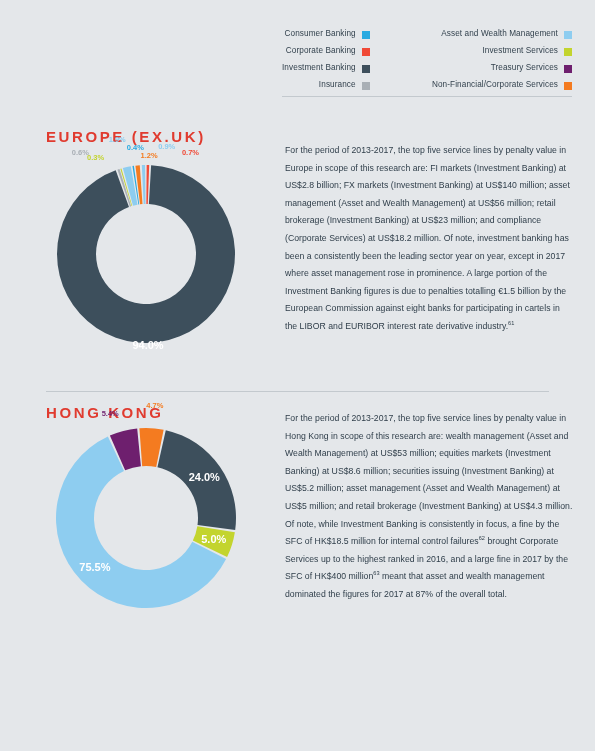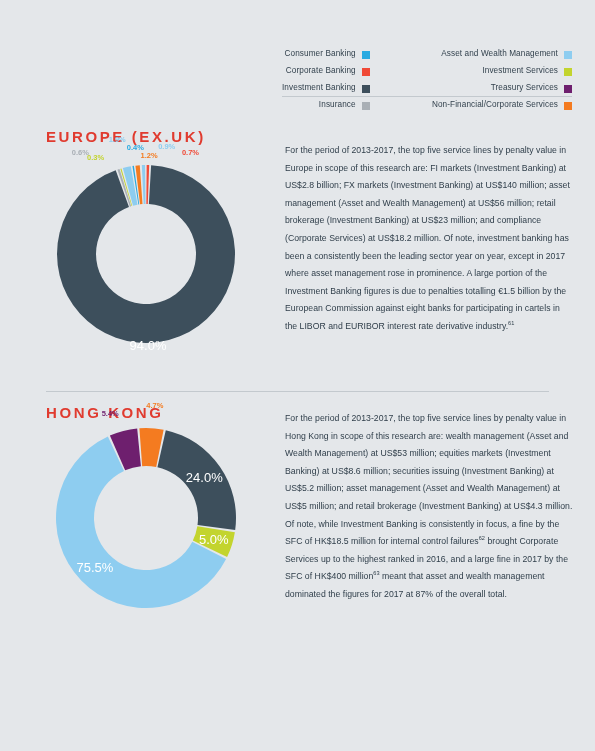--- a/index.html
+++ b/index.html
@@ -13,21 +13,21 @@
     font-family: "Liberation Sans", sans-serif;
     color: #2b3a45;
     overflow: hidden;
     position: relative;
   }
 
   
   .legend-wrap {
     position: absolute;
     left: 282px;
-    top: 47px;
+    top: 27px;
     width: 290px;
   }
   .legend-grid {
     display: flex;
     justify-content: space-between;
   }
   .legend-col {
     display: flex;
     flex-direction: column;
     gap: 2px;
@@ -92,22 +92,22 @@
   }
   .donut {
     position: relative;
   }
   .donut svg {
     display: block;
     overflow: visible;
   }
   .slice-label {
     position: absolute;
-    font-size: 13px;
-    font-weight: normal;
+    font-size: 11px;
+    font-weight: bold;
     white-space: nowrap;
     line-height: 1;
     transform: translate(-50%, -50%);
   }
   .callout-label {
     position: absolute;
     font-size: 7.5px;
     font-weight: bold;
     white-space: nowrap;
     line-height: 1;

